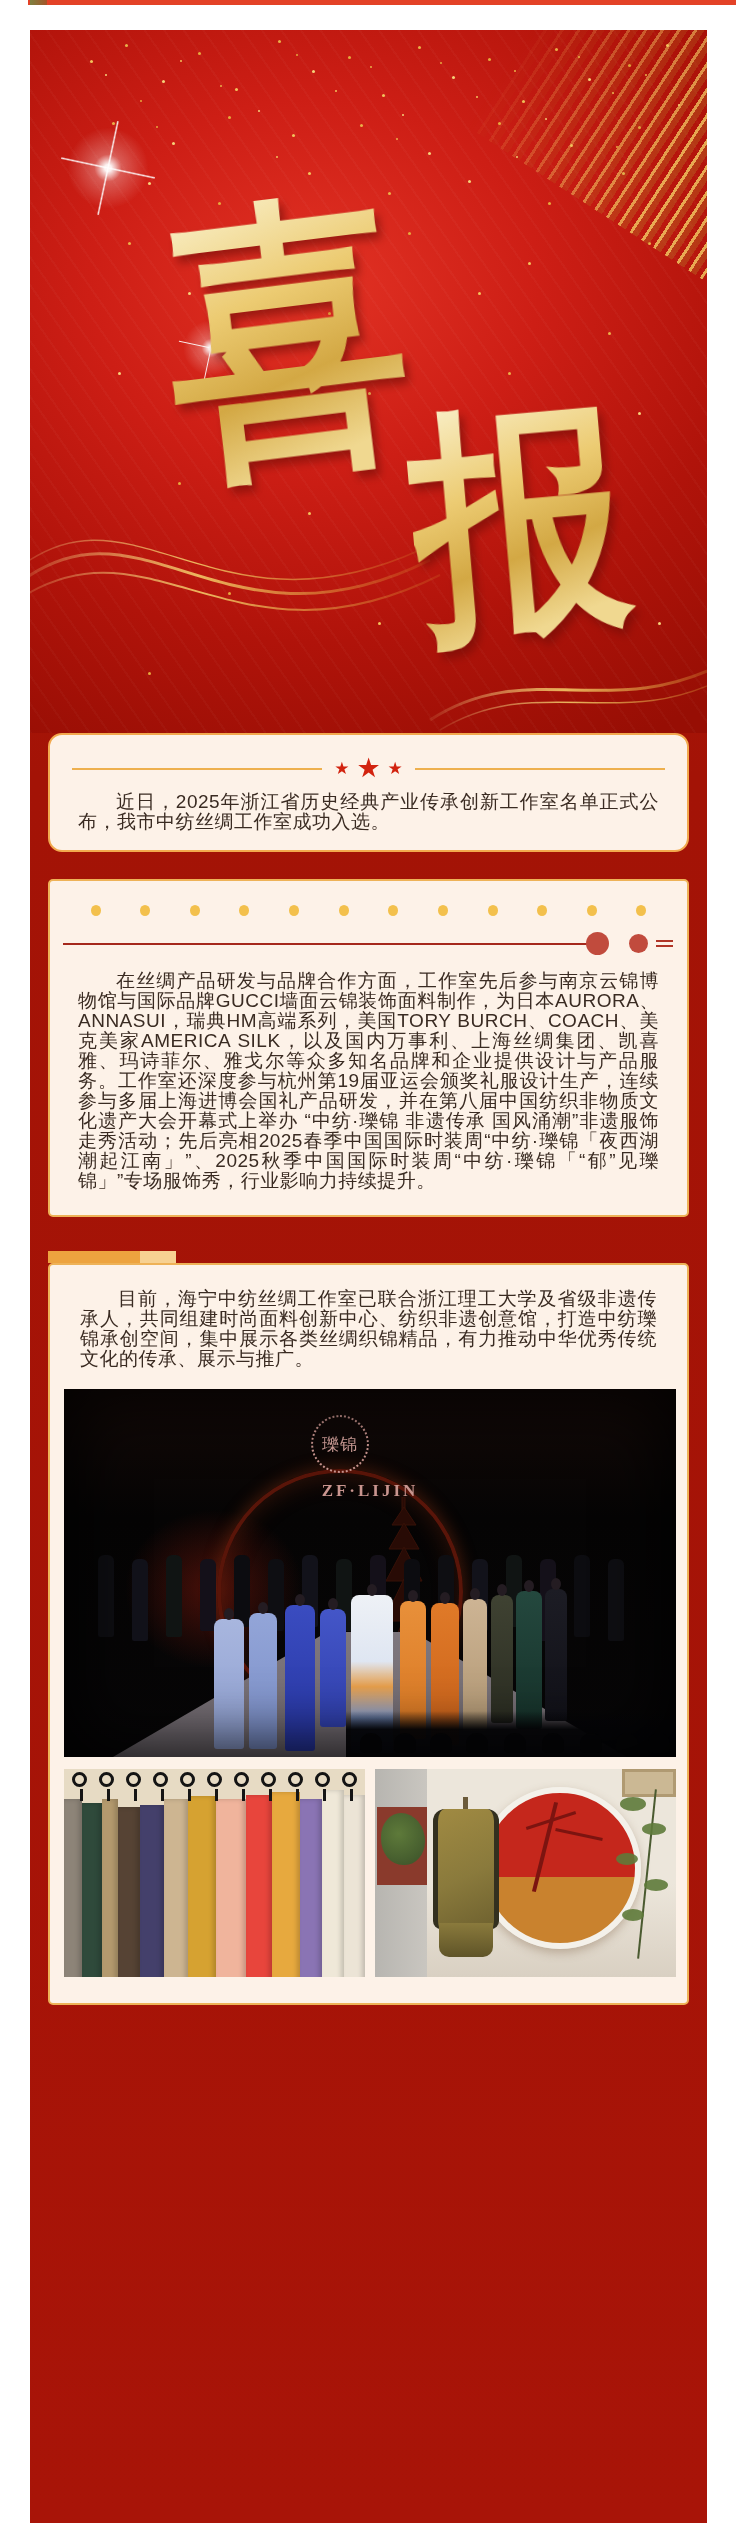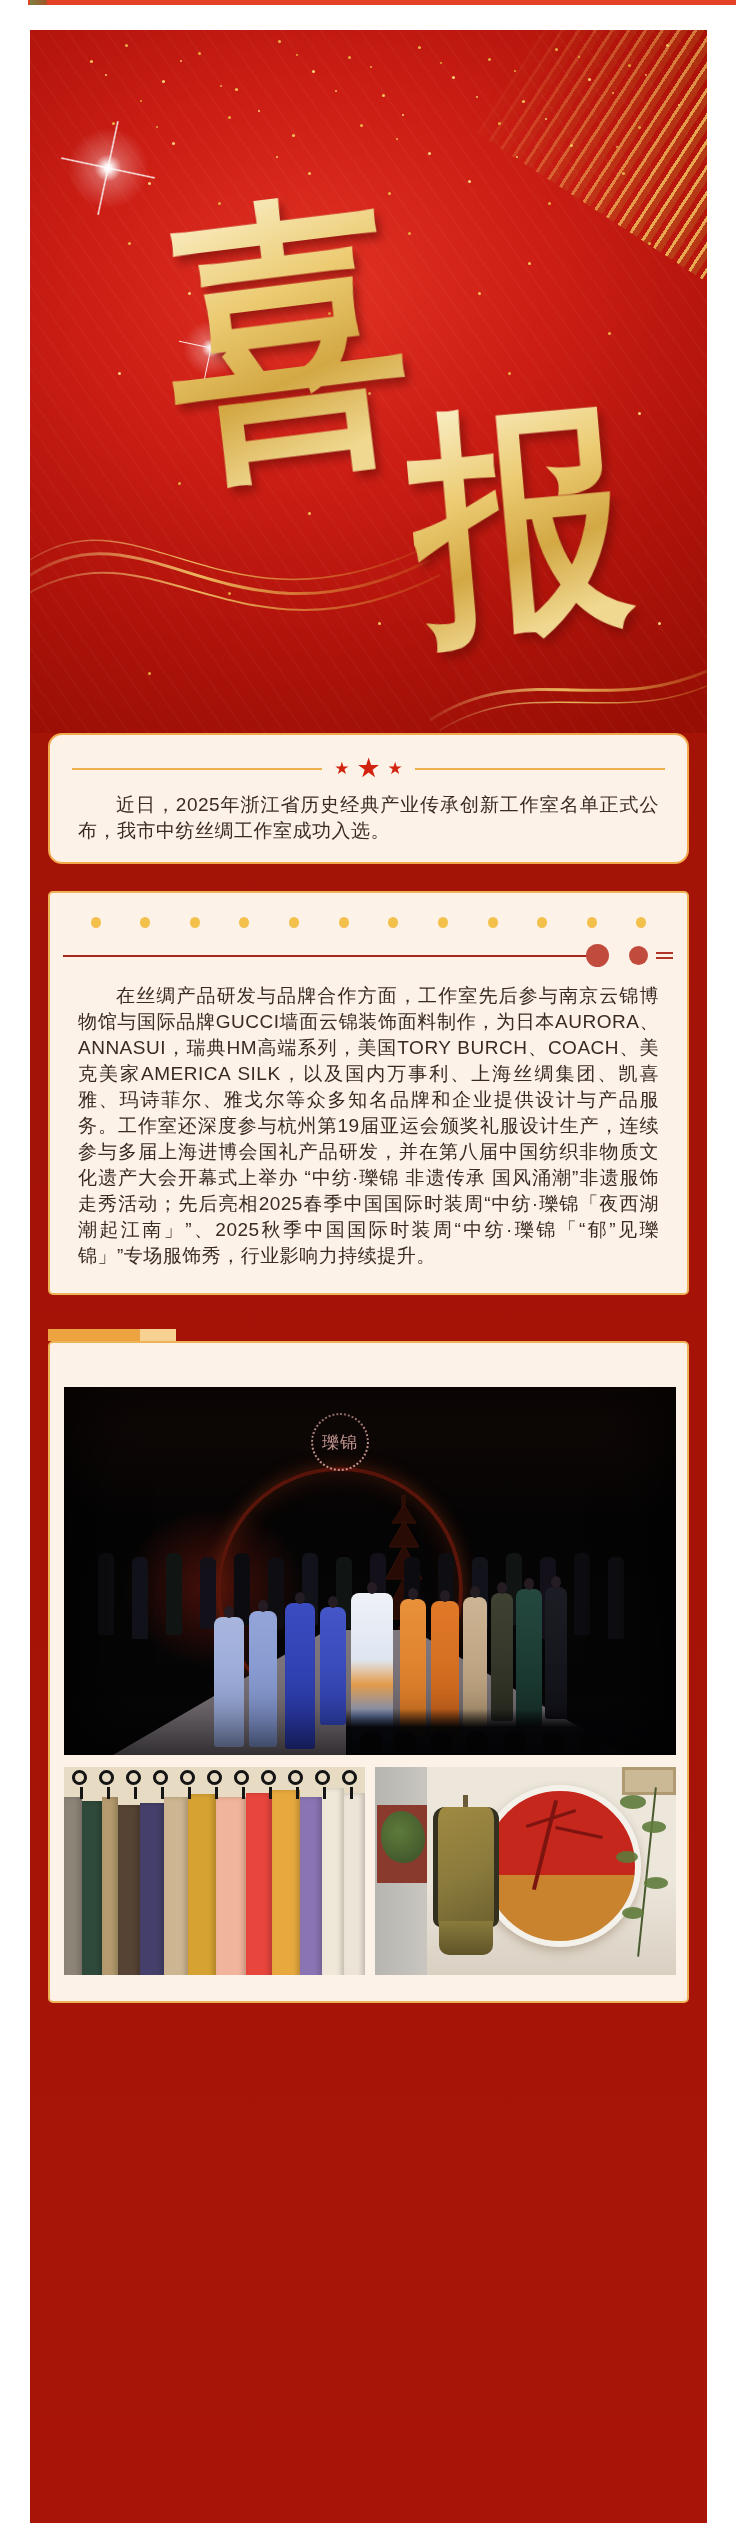--- a/index.html
+++ b/index.html
@@ -65,21 +65,21 @@
   .xi  { left:112px; top:168px; font-size:290px; transform:rotate(-7deg) scaleX(.82); }
   .bao { left:368px; top:372px; font-size:245px; transform:rotate(-5deg) scaleX(.88); }
   .swoosh { position:absolute; left:0; top:0; }
 
   
   .card { background:#fdf2e8; border:2px solid #eeb257; margin:0 18px; position:relative; }
   .card-1 { border-radius:14px; border-color:#f2a94e; padding:16px 28px 18px; margin-top:0; }
   .card-2 { border-radius:5px; margin-top:27px; padding:24px 28px 24px; }
   .card-3 { border-radius:5px; margin-top:0; padding:24px 14px 26px; }
 
-  .para { font-size:19px; line-height:26px; color:#3a2b22; text-indent:2em;
+  .para { font-size:19px; line-height:20px; color:#3a2b22; text-indent:2em;
           text-align:justify; letter-spacing:.5px; }
   .card-3 .para { padding:0 16px; }
 
   
   .star-divider { display:flex; align-items:center; margin:4px -6px 10px; }
   .star-divider .line { flex:1; height:2px; background:#eeb04e; }
   .stars { display:flex; align-items:center; margin:0 12px; color:#d2230f; }
   .stars .s-small { font-size:17px; line-height:1; }
   .stars .s-big   { font-size:27px; line-height:1; margin:0 7px; }
 
@@ -234,38 +234,40 @@
     </div>
     <p class="para">在丝绸产品研发与品牌合作方面，工作室先后参与南京云锦博物馆与国际品牌GUCCI墙面云锦装饰面料制作，为日本AURORA、ANNASUI，瑞典HM高端系列，美国TORY BURCH、COACH、美克美家AMERICA SILK，以及国内万事利、上海丝绸集团、凯喜雅、玛诗菲尔、雅戈尔等众多知名品牌和企业提供设计与产品服务。工作室还深度参与杭州第19届亚运会颁奖礼服设计生产，连续参与多届上海进博会国礼产品研发，并在第八届中国纺织非物质文化遗产大会开幕式上举办 “中纺·瓅锦 非遗传承 国风涌潮”非遗服饰走秀活动；先后亮相2025春季中国国际时装周“中纺·瓅锦「夜西湖 潮起江南」”、2025秋季中国国际时装周“中纺·瓅锦「“郁”见瓅锦」”专场服饰秀，行业影响力持续提升。</p>
   </div>
 
   <div class="tab-top">
     <span class="dark"></span>
     <span class="light"></span>
   </div>
 
   <div class="card card-3">
+    <p class="para">目前，海宁中纺丝绸工作室已联合浙江理工大学及省级非遗传承人，共同组建时尚面料创新中心、纺织非遗创意馆，打造中纺瓅锦承创空间，集中展示各类丝绸织锦精品，有力推动中华优秀传统文化的传承、展示与推广。</p>
 
     <div class="photo-main">
       <div class="pm-glow"></div>
       <div class="pm-ring"></div>
       <svg class="pm-pagoda" width="44" height="218" viewBox="0 0 44 218">
         <g fill="#2a0c06" stroke="#3a1208" stroke-width="1">
           <rect x="20" y="0" width="3" height="18"></rect>
           <polygon points="22,10 34,28 10,28"></polygon>
           <polygon points="22,26 37,52 7,52"></polygon>
           <polygon points="22,50 40,84 4,84"></polygon>
           <polygon points="22,82 42,124 2,124"></polygon>
           <polygon points="22,122 44,172 0,172"></polygon>
           <rect x="8" y="170" width="28" height="48"></rect>
         </g>
       </svg>
       <div class="pm-emblem">
         <span>瓅锦</span>
       </div>
+      <div class="pm-wordmark">ZF·LIJIN</div>
       <div class="pm-runway"></div>
       <div class="pm-backrow">
           <div class="bk" style="left: 34px; top: 166px; width: 16px; height: 82px; background: rgb(14, 14, 18);"></div>
           <div class="bk" style="left: 68px; top: 170px; width: 16px; height: 82px; background: rgb(18, 18, 26);"></div>
           <div class="bk" style="left: 102px; top: 166px; width: 16px; height: 82px; background: rgb(16, 20, 19);"></div>
           <div class="bk" style="left: 136px; top: 170px; width: 16px; height: 72px; background: rgb(20, 16, 25);"></div>
           <div class="bk" style="left: 170px; top: 166px; width: 16px; height: 72px; background: rgb(12, 12, 16);"></div>
           <div class="bk" style="left: 204px; top: 170px; width: 16px; height: 72px; background: rgb(14, 14, 18);"></div>
           <div class="bk" style="left: 238px; top: 166px; width: 16px; height: 72px; background: rgb(18, 18, 26);"></div>
           <div class="bk" style="left: 272px; top: 170px; width: 16px; height: 72px; background: rgb(16, 20, 19);"></div>

